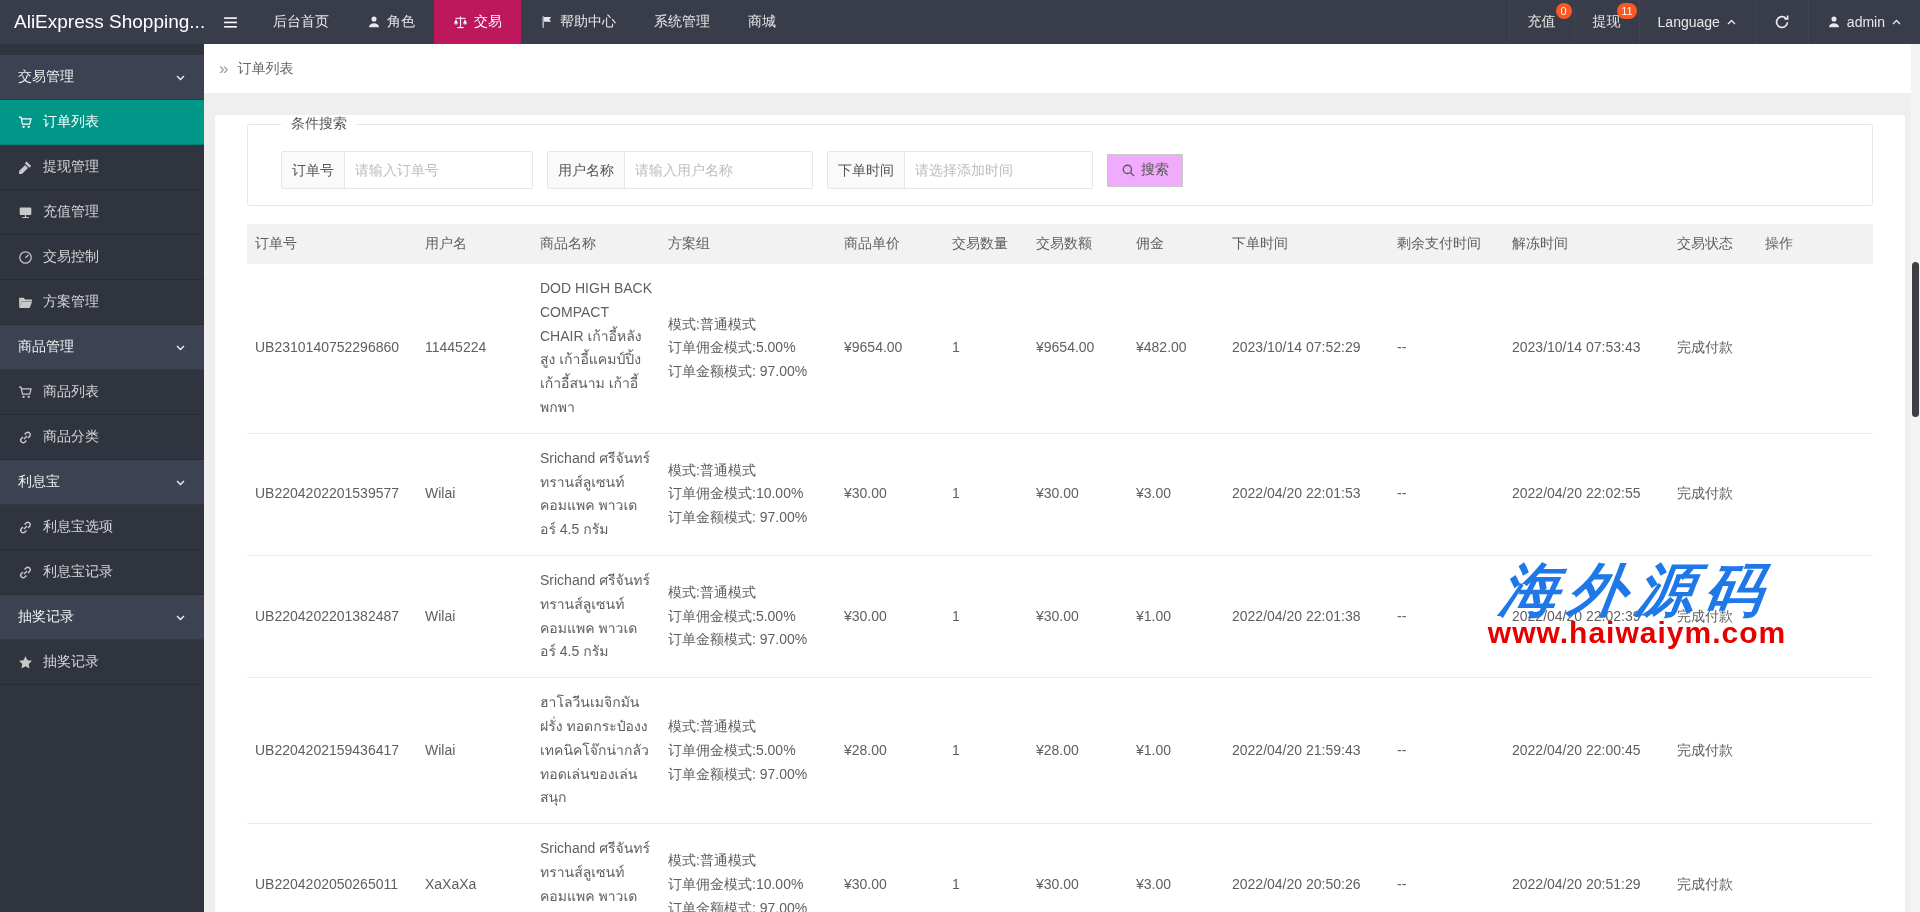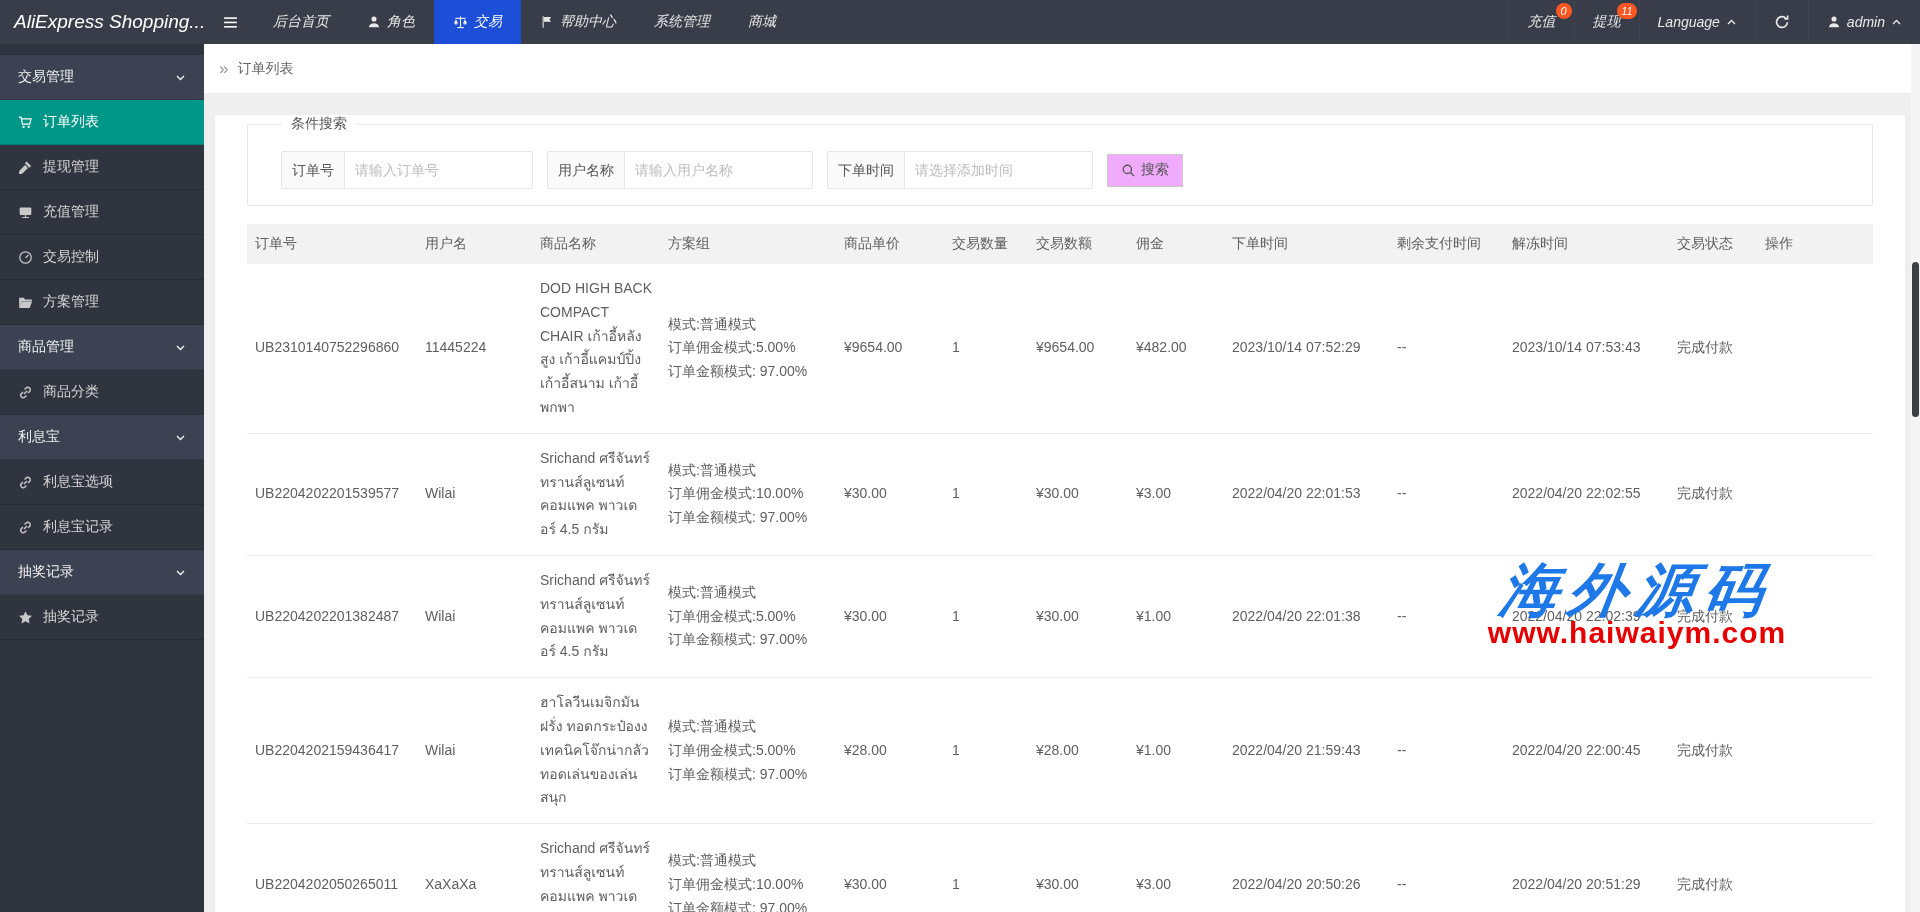--- a/index.html
+++ b/index.html
@@ -1,29 +1,29 @@
 <!DOCTYPE html>
 <html><head>
 <meta charset="utf-8">
 <style>
   * { margin:0; padding:0; box-sizing:border-box; }
   html,body { width:1920px; height:912px; overflow:hidden;
     font-family:"Liberation Sans","DejaVu Sans",sans-serif; background:#efefef; }
 
   
   .topbar { position:fixed; top:0; left:0; width:100%; height:44px; background:#393D49;
-    display:flex; align-items:stretch; z-index:50;font-style:italic; }
+    display:flex; align-items:stretch; z-index:50; }
   .logo { width:206px; color:#fff; font-size:19px; line-height:44px; padding-left:14px;
     white-space:nowrap; overflow:hidden; }
   .hamburger { width:48px; display:flex; align-items:center; justify-content:center;
     color:#fff; cursor:pointer; }
   .nav { display:flex; }
   .nav-item { padding:0 19px; color:#e8e8e8; font-size:14px; display:flex;
     align-items:center; gap:6px; cursor:pointer; }
-  .nav-item.active { background:#1d4ed8; color:#fff; }
+  .nav-item.active { background:#be185d; color:#fff; }
   .topbar-right { margin-left:auto; display:flex;justify-content:center; }
   .tr-item { padding:0 18px; color:#e8e8e8; font-size:14px; position:relative;
     display:flex; align-items:center; gap:6px; cursor:pointer;
     border-left:1px solid rgba(255,255,255,.04); }
   .badge { position:absolute; top:3px; right:2px; background:#FF5722; color:#fff;
     font-size:11px; line-height:16px; min-width:16px; height:16px; border-radius:8px;
     text-align:center; padding:0 4px; }
 
   
   .sidebar { position:fixed; top:44px; left:0; width:204px; bottom:0; background:#30343E;
@@ -245,20 +245,30 @@
         </span>
         <span>方案管理</span>
       </div>
       <div class="group-header">
         <span>商品管理</span>
         <span>
           <svg viewBox="0 0 12 12" width="11" height="11" fill="none" stroke="currentColor" stroke-width="1.5">
             <path d="M2.2 4.4L6 8.2l3.8-3.8"></path>
           </svg>
         </span>
+      </div>
+      <div class="side-item">
+        <span class="icn">
+          <svg viewBox="0 0 16 16" width="15" height="15" fill="none" stroke="currentColor" stroke-width="1.3">
+            <path d="M1 2.2h2.2l1.6 7.6h7.6l1.5-5.6H4"></path>
+            <circle cx="5.9" cy="12.6" r="1.25" fill="currentColor" stroke="none"></circle>
+            <circle cx="11.4" cy="12.6" r="1.25" fill="currentColor" stroke="none"></circle>
+          </svg>
+        </span>
+        <span>商品列表</span>
       </div>
       <div class="side-item">
         <span class="icn">
           <svg viewBox="0 0 16 16" width="15" height="15" fill="none" stroke="currentColor" stroke-width="1.5">
             <path d="M6.3 9.7l3.4-3.4"></path>
             <path d="M7 4.8l1.6-1.6a2.6 2.6 0 0 1 3.7 3.7L10.7 8.5"></path>
             <path d="M9 11.2l-1.6 1.6a2.6 2.6 0 0 1-3.7-3.7l1.6-1.6"></path>
           </svg>
         </span>
         <span>商品分类</span>

